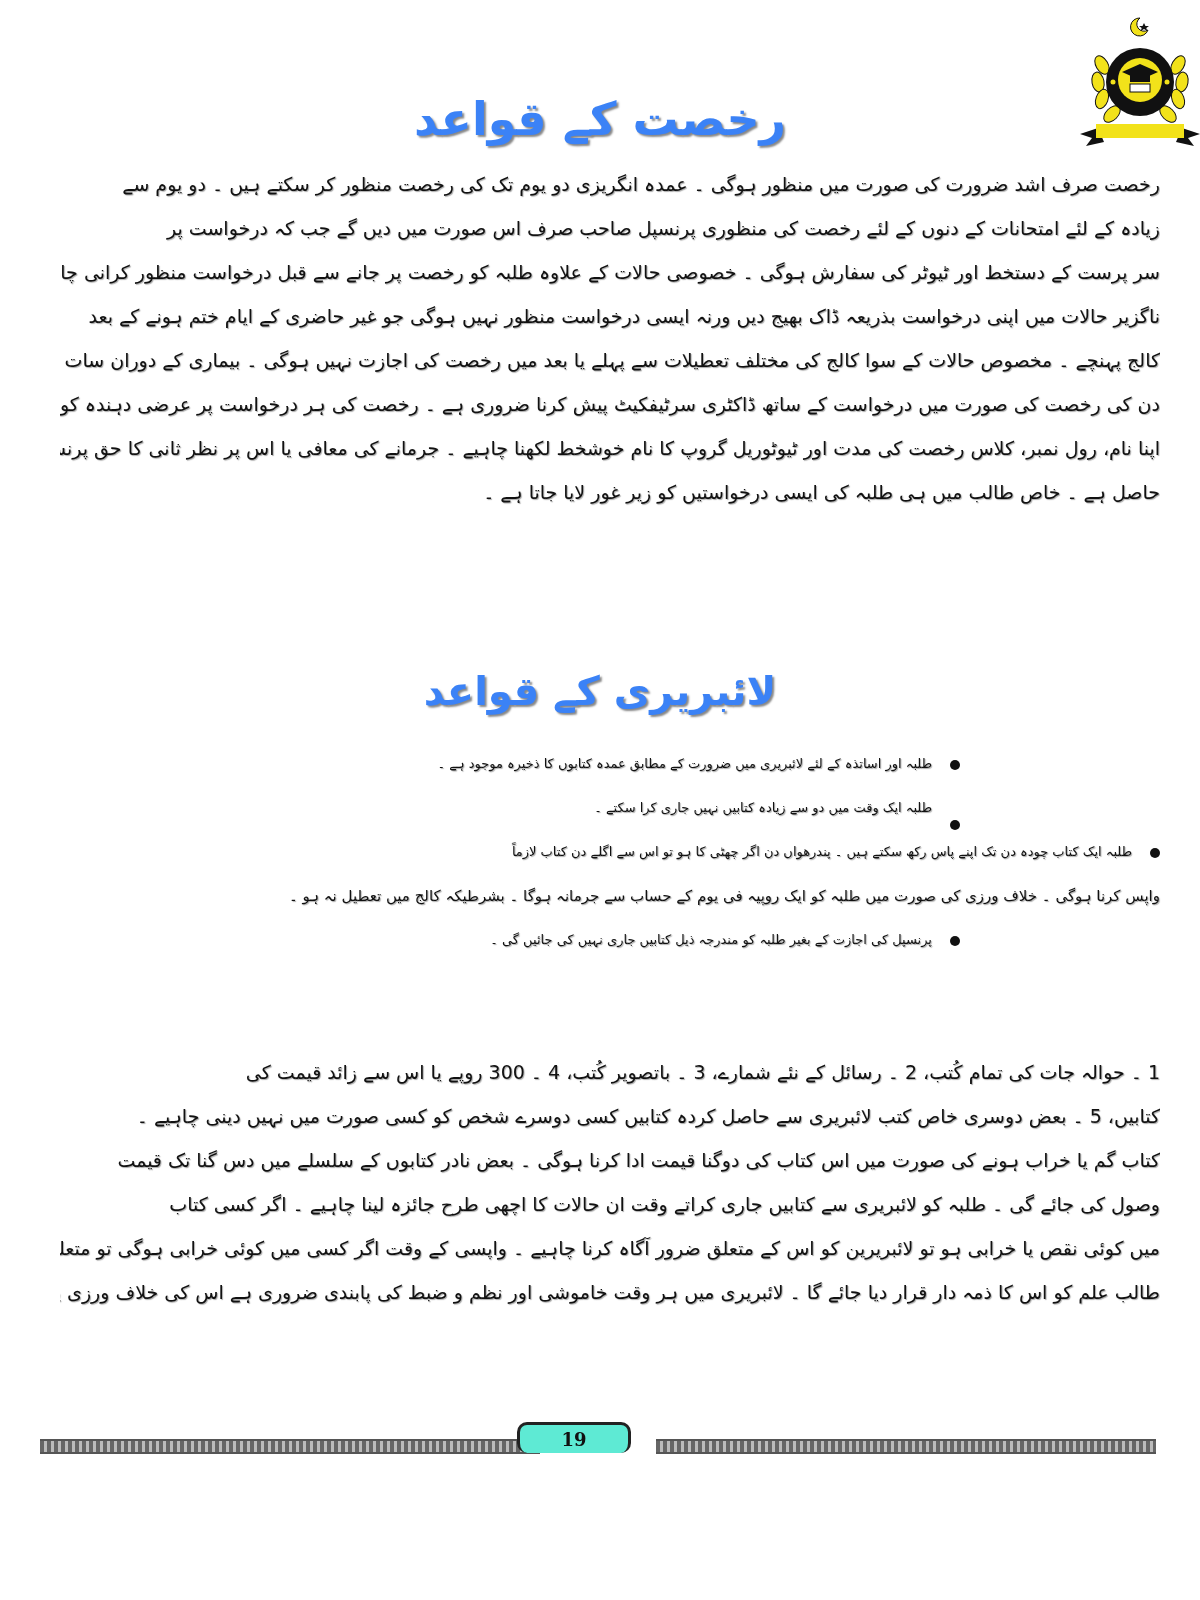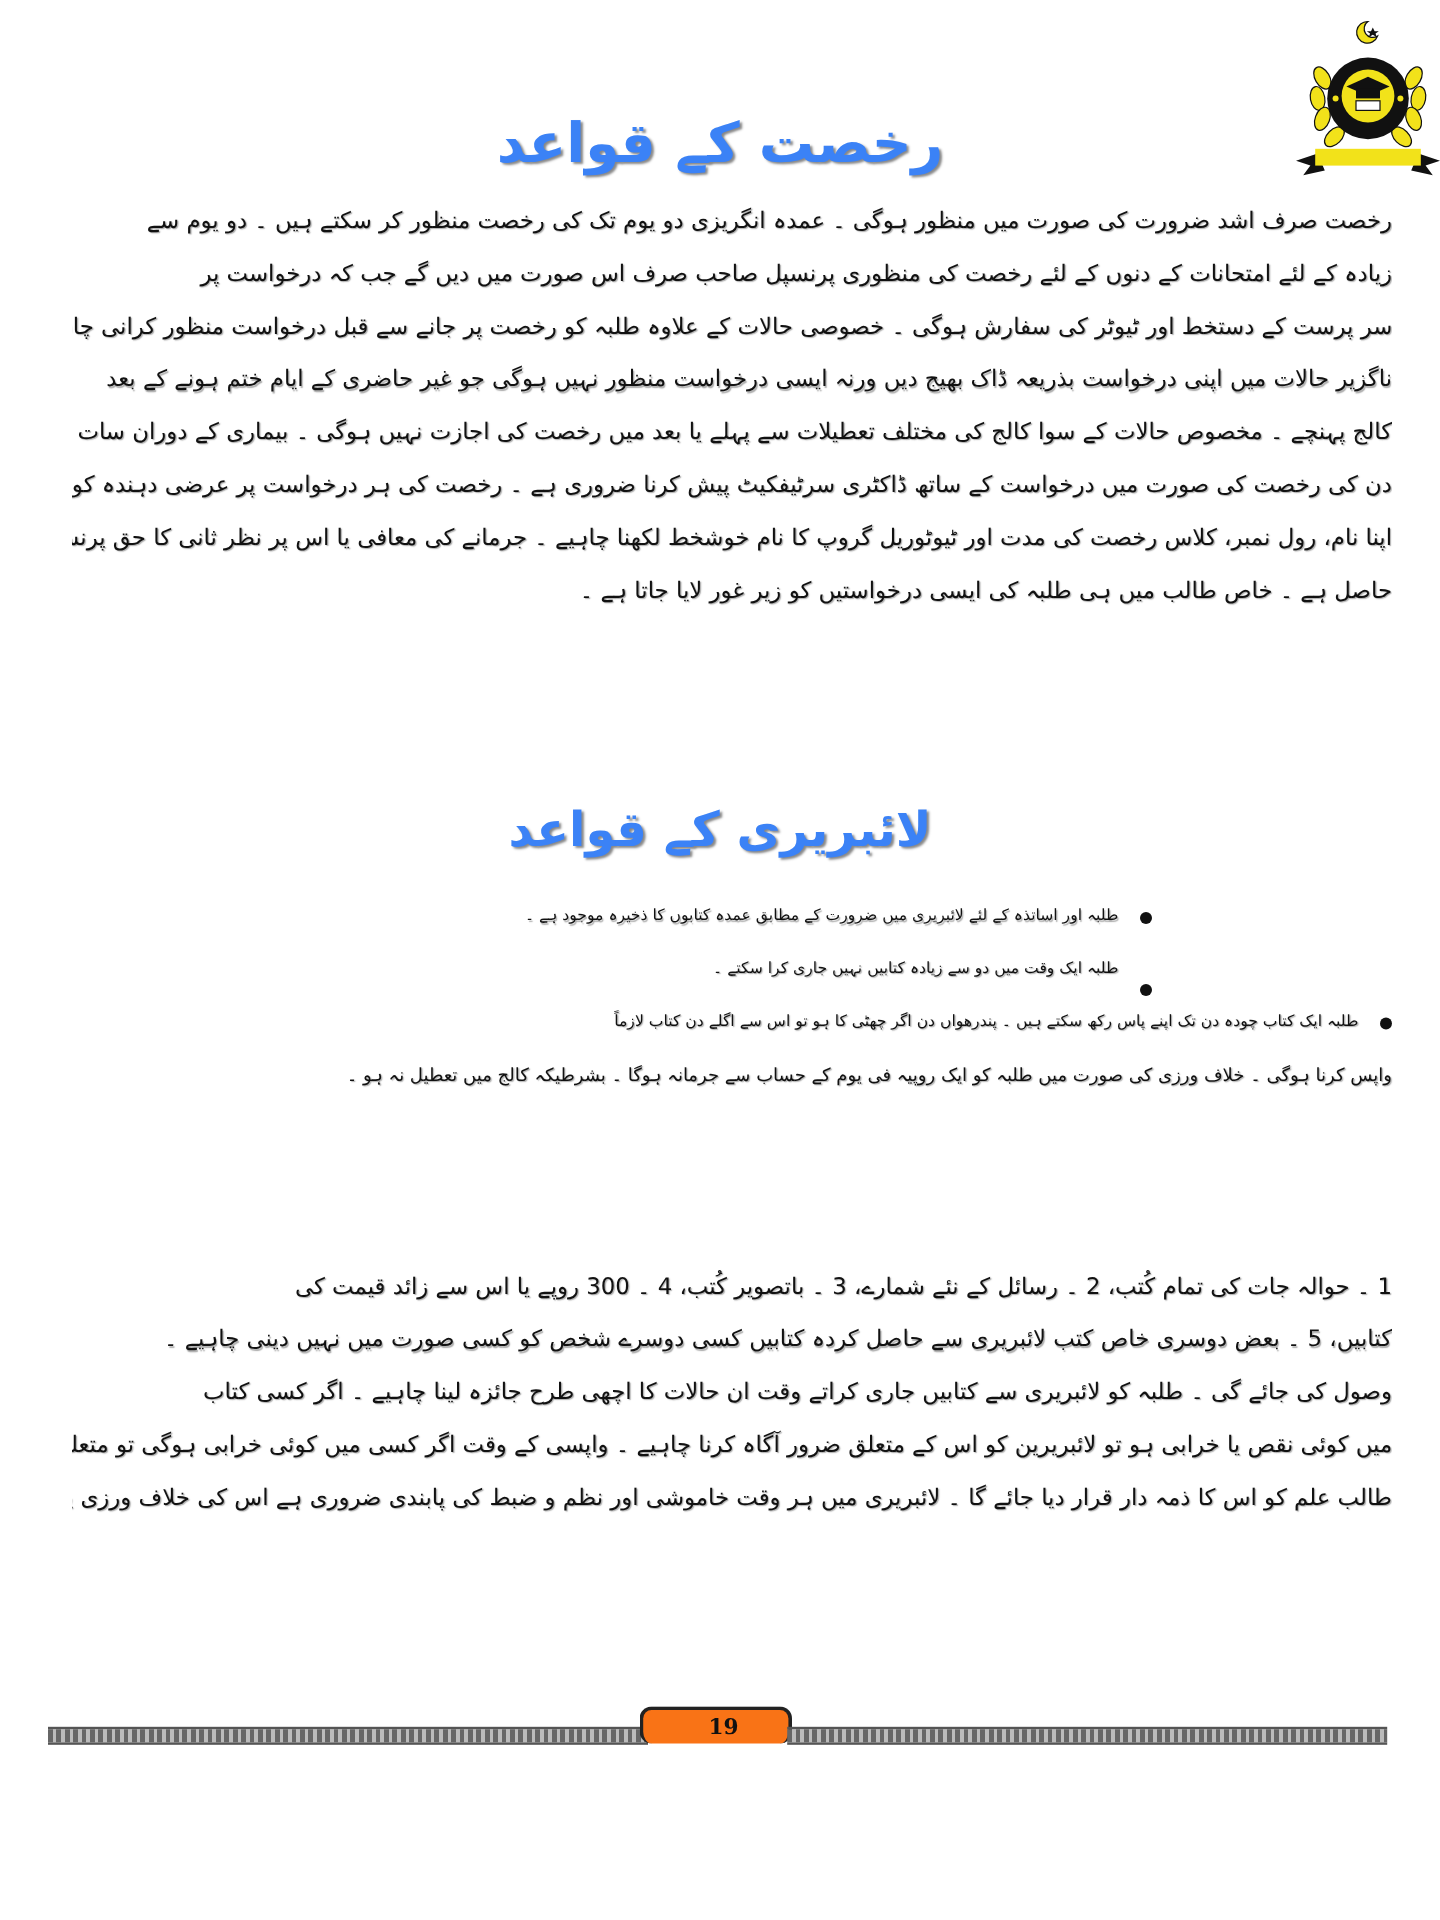--- a/index.html
+++ b/index.html
@@ -21,21 +21,21 @@
     .bullet .dot { width:10px; height:10px; border-radius:50%; background:#111; margin:18px 0 0 18px; flex:none; }
     .bullet.i1 { padding-right:200px; }
     .bullet.i2 { padding-right:200px;align-items:flex-end; }
     .bullet.i3 { padding-right:200px; }
     .cont { display:block; height:44px; font-size:15px; line-height:44px; white-space:nowrap; padding-right:0; text-shadow:1px 1px 1px #aaa; }
     .p2 { top:1050px; }
     .footer { position:absolute; left:40px; top:1436px; width:1120px; height:16px; }
     .rule { position:absolute; top:3px; height:11px; background:repeating-linear-gradient(90deg,#666 0 4px,#bbb 4px 7px); border-top:2px solid #555; border-bottom:2px solid #555; }
     .rule.left { left:0; width:500px; }
     .rule.right { left:616px; width:500px; }
-    .pagenum { position:absolute; left:493px; top:-14px; width:108px; height:28px; border:3px solid #222; border-radius:10px; border-bottom:none; background:#f97316; text-align:center; font-family:"DejaVu Serif", serif; font-weight:bold; font-size:18px; line-height:30px;padding-left:13px; }
+    .pagenum { position:absolute; left:477px; top:-14px; width:108px; height:28px; border:3px solid #222; border-radius:10px; border-bottom:none; background:#5eead4; text-align:center; font-family:"DejaVu Serif", serif; font-weight:bold; font-size:18px; line-height:30px; }
   </style>
 </head>
 <body>
 
 <div class="logo">
   <svg width="120" height="140" viewBox="0 0 120 140">
     <path d="M60 8 a9 9 0 1 0 8 12 a7 7 0 1 1 -8 -12z" fill="#f2e21a" stroke="#111" stroke-width="1"></path>
     <polygon points="64,13 65.5,16 69,16 66.3,18 67.3,21 64,19 60.7,21 61.7,18 59,16 62.5,16" fill="#111"></polygon>
     <g fill="#f2e21a" stroke="#111" stroke-width="1">
       <ellipse cx="22" cy="55" rx="6" ry="10" transform="rotate(-30 22 55)"></ellipse>
@@ -82,25 +82,30 @@
   </div>
   <div class="bullet i2">
     <span class="dot"></span>
     <span>طلبہ ایک وقت میں دو سے زیادہ کتابیں نہیں جاری کرا سکتے ۔</span>
   </div>
   <div class="bullet">
     <span class="dot"></span>
     <span>طلبہ ایک کتاب چودہ دن تک اپنے پاس رکھ سکتے ہیں ۔ پندرھواں دن اگر چھٹی کا ہو تو اس سے اگلے دن کتاب لازماً</span>
   </div>
   <span class="cont">واپس کرنا ہوگی ۔ خلاف ورزی کی صورت میں طلبہ کو ایک روپیہ فی یوم کے حساب سے جرمانہ ہوگا ۔ بشرطیکہ کالج میں تعطیل نہ ہو ۔</span>
+  <div class="bullet i3">
+    <span class="dot"></span>
+    <span>پرنسپل کی اجازت کے بغیر طلبہ کو مندرجہ ذیل کتابیں جاری نہیں کی جائیں گی ۔</span>
+  </div>
 </div>
 
 <div class="para p2">
   <span class="line">1 ۔ حوالہ جات کی تمام کُتب، 2 ۔ رسائل کے نئے شمارے، 3 ۔ باتصویر کُتب، 4 ۔ 300 روپے یا اس سے زائد قیمت کی</span>
   <span class="line">کتابیں، 5 ۔ بعض دوسری خاص کتب لائبریری سے حاصل کردہ کتابیں کسی دوسرے شخص کو کسی صورت میں نہیں دینی چاہیے ۔</span>
+  <span class="line">کتاب گم یا خراب ہونے کی صورت میں اس کتاب کی دوگنا قیمت ادا کرنا ہوگی ۔ بعض نادر کتابوں کے سلسلے میں دس گنا تک قیمت</span>
   <span class="line">وصول کی جائے گی ۔ طلبہ کو لائبریری سے کتابیں جاری کراتے وقت ان حالات کا اچھی طرح جائزہ لینا چاہیے ۔ اگر کسی کتاب</span>
   <span class="line">میں کوئی نقص یا خرابی ہو تو لائبریرین کو اس کے متعلق ضرور آگاہ کرنا چاہیے ۔ واپسی کے وقت اگر کسی میں کوئی خرابی ہوگی تو متعلقہ</span>
   <span class="line">طالب علم کو اس کا ذمہ دار قرار دیا جائے گا ۔ لائبریری میں ہر وقت خاموشی اور نظم و ضبط کی پابندی ضروری ہے اس کی خلاف ورزی یا</span>
 </div>
 
 <div class="footer">
   <div class="rule left"></div>
   <div class="pagenum">19</div>
   <div class="rule right"></div>
 </div>

